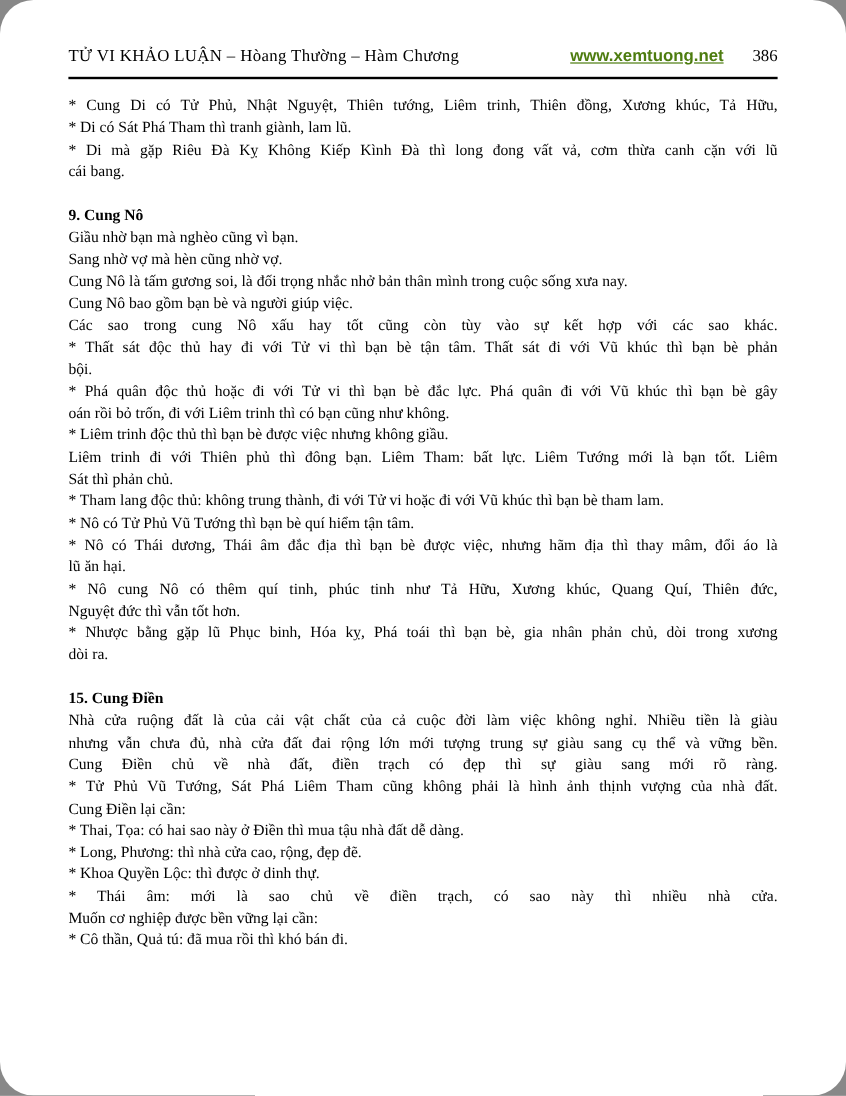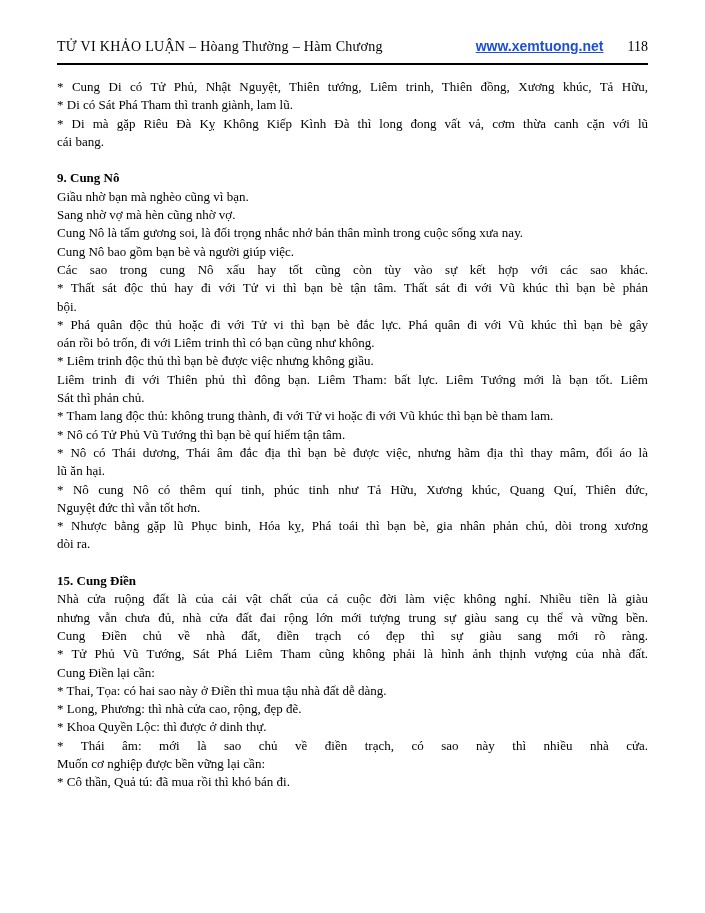--- a/index.html
+++ b/index.html
@@ -46,25 +46,25 @@
   }
   .line { text-align: left; }
   .line.stretch {
     text-align: justify;
     text-align-last: justify;
   }
 </style>
 </head>
 <body>
 
-<div class="page" style="background: rgb(255, 255, 255); color: rgb(0, 0, 0);">
+<div class="page" style="background: rgb(255, 255, 255); color: rgb(0, 0, 0); border-radius: 28px;">
   <header class="header">
     <span class="header-title">TỬ VI KHẢO LUẬN – Hòang Thường – Hàm Chương</span>
-    <a class="header-link" style="color: #1d4ed8;">www.xemtuong.net</a>
-    <span class="header-page">118</span>
+    <a class="header-link" style="color: #4d7c0f;">www.xemtuong.net</a>
+    <span class="header-page">386</span>
   </header>
   <div class="rule"></div>
   <main class="body" id="sections">
   <section class="section">
 
     <div class="lines">
   <div class="line stretch">* Cung Di có Tử Phủ, Nhật Nguyệt, Thiên tướng, Liêm trinh, Thiên đồng, Xương khúc, Tả Hữu,</div>
 
 
 

